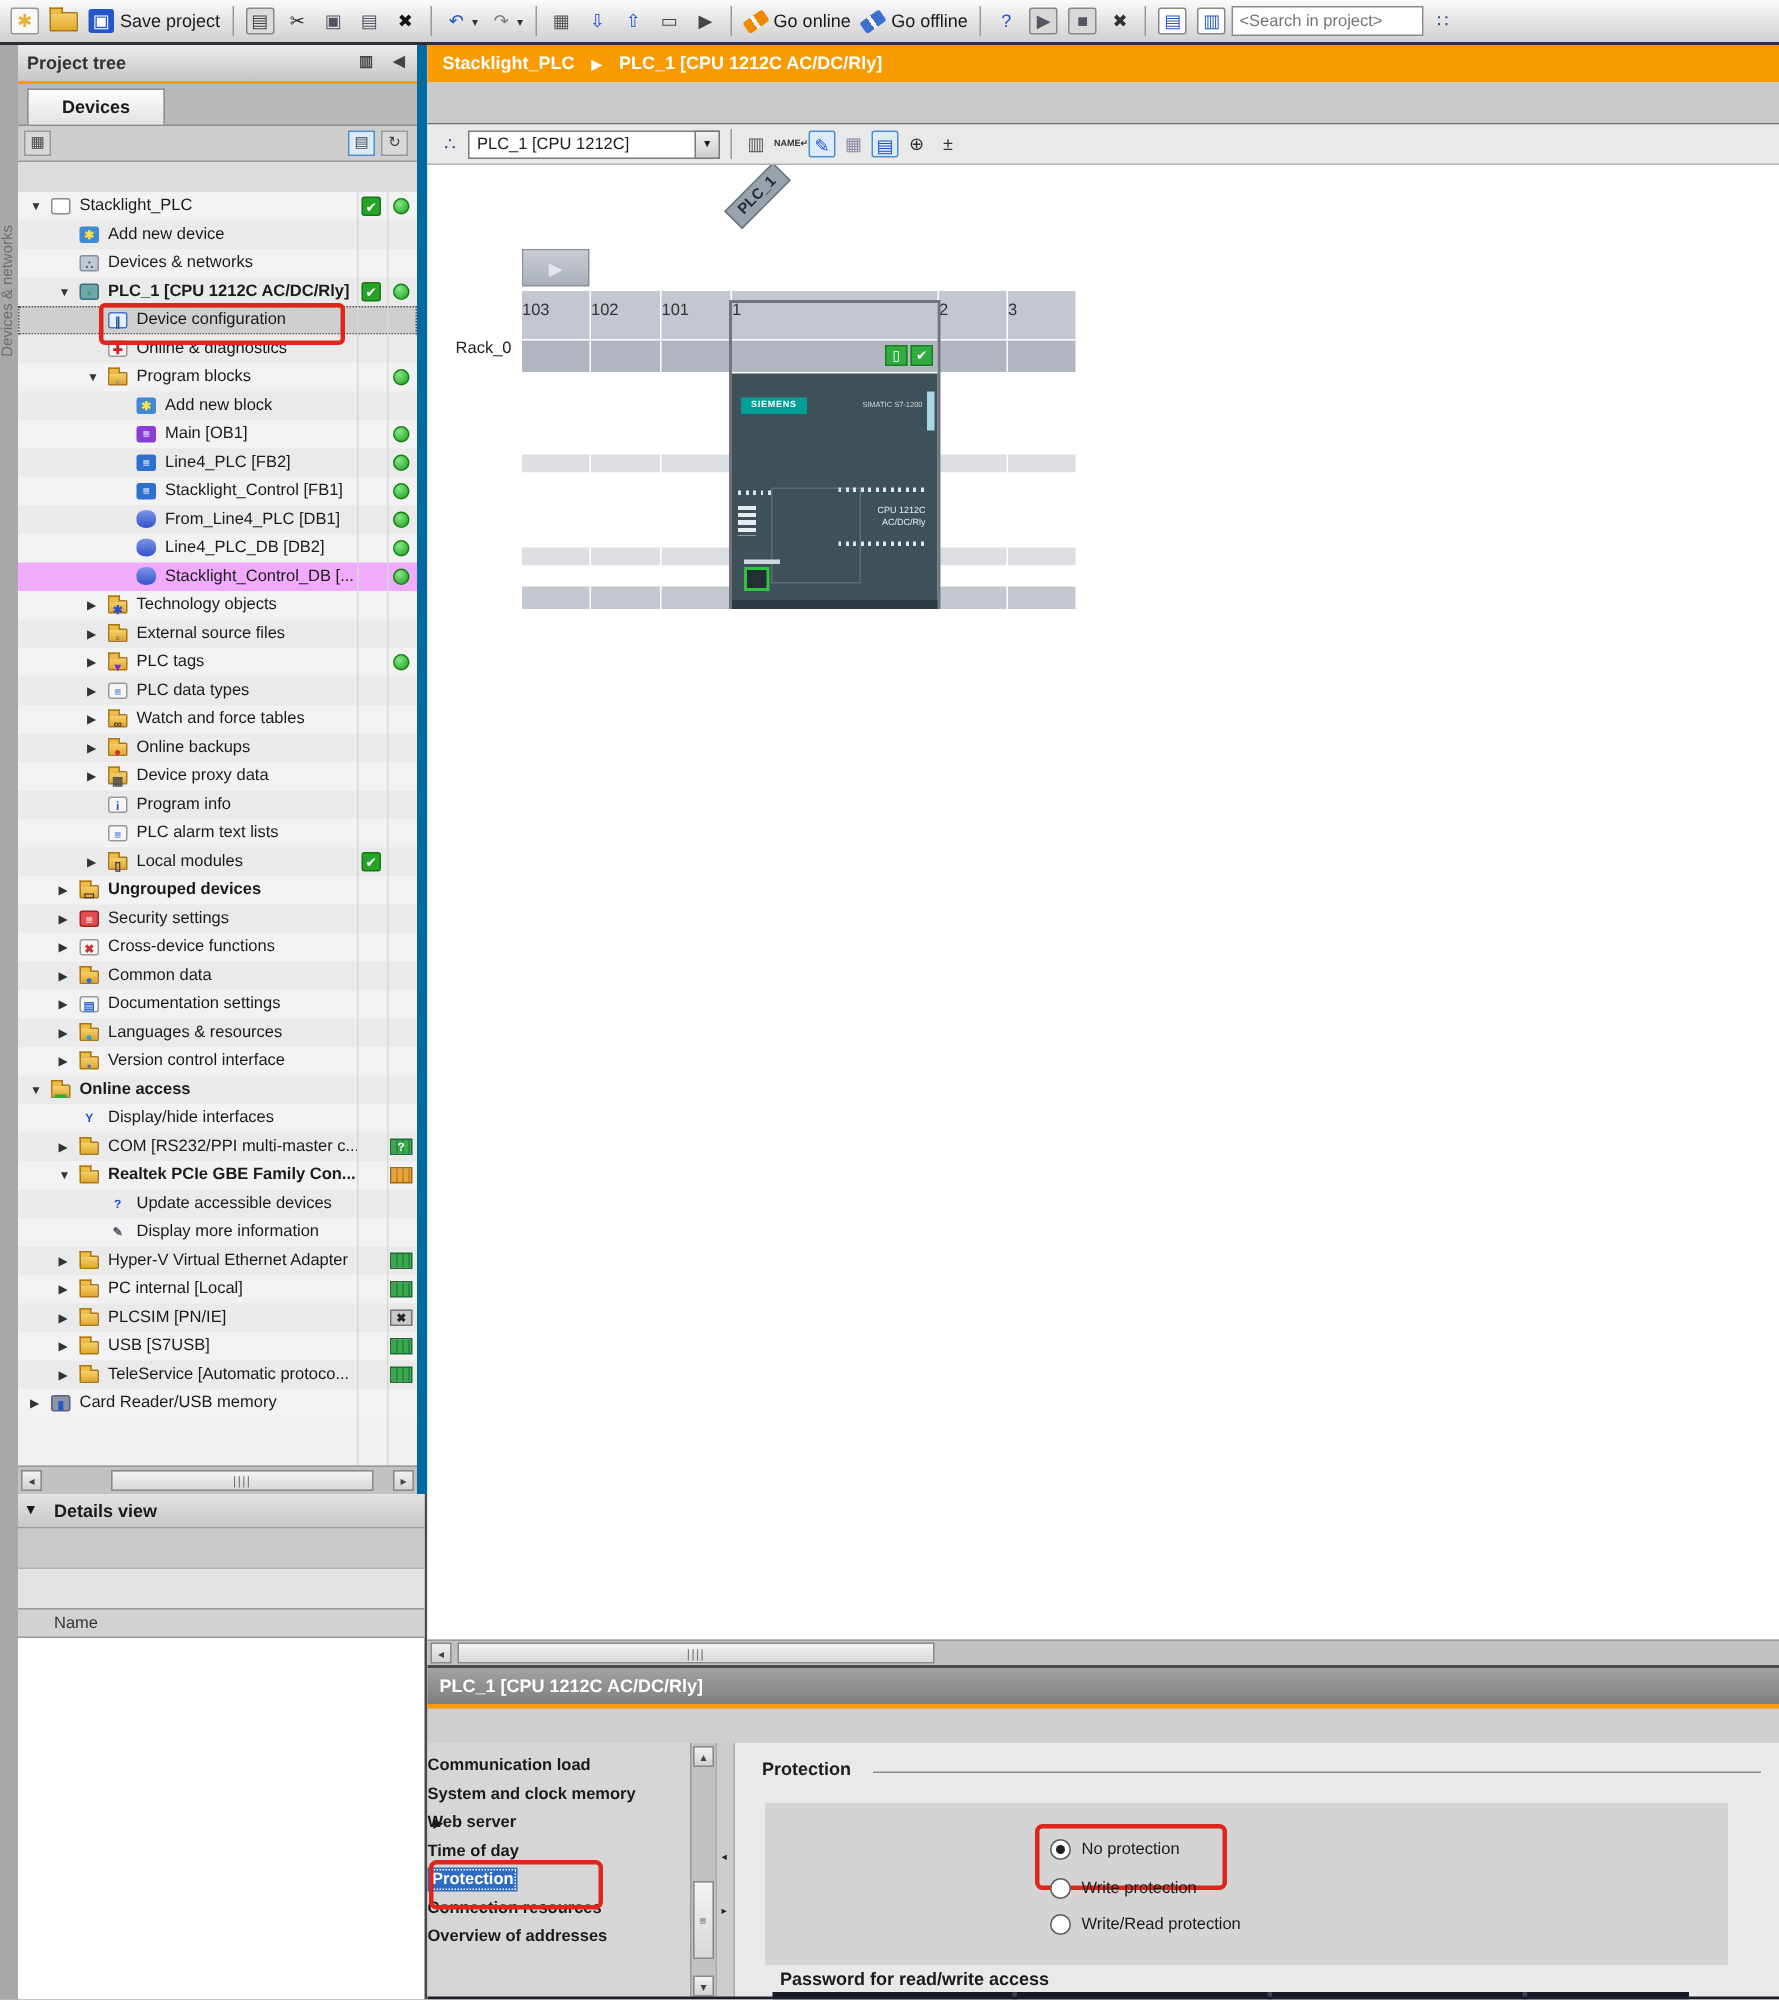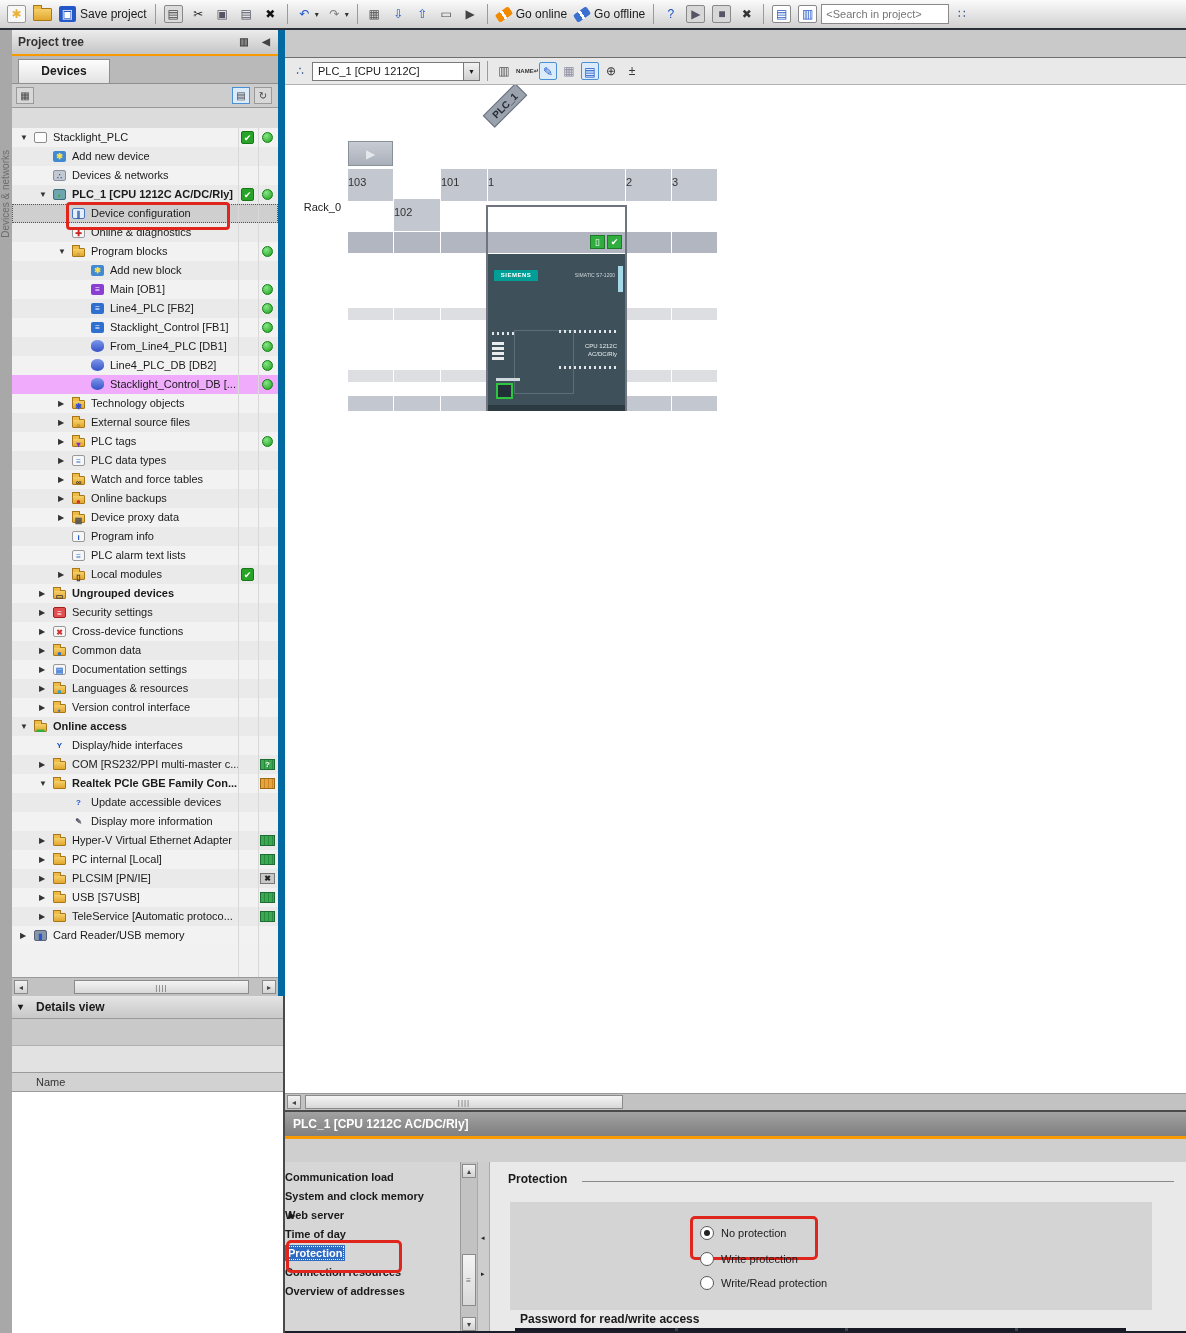--- a/index.html
+++ b/index.html
@@ -471,41 +471,46 @@
     <div class="dv-head">
       <span class="dv-chev">▾</span>
       <span>Details view</span>
     </div>
     <div class="dv-b1"></div>
     <div class="dv-b2"></div>
     <div class="dv-name">Name</div>
   </div>
 
   <div class="editor">
+    <div class="crumb">
+      <span>Stacklight_PLC</span>
+      <span class="sep">▶</span>
+      <span>PLC_1 [CPU 1212C AC/DC/Rly]</span>
+    </div>
     <div class="substrip"></div>
     <div class="devbar">
         <span class="dico" style="color: rgb(42, 74, 138);">∴</span>
         <div class="devsel"><span>PLC_1 [CPU 1212C]</span><span class="db">▼</span></div>
         <span class="tsep"></span>
         <span class="dico" style="color: rgb(85, 85, 85);">▥</span>
         <span class="nameico" style="color: rgb(51, 51, 51);">NAME↵</span>
         <span class="dico framed" style="color: rgb(26, 82, 200);">✎</span>
         <span class="dico" style="color: rgb(138, 138, 160);">▦</span>
         <span class="dico framed" style="color: rgb(26, 82, 200);">▤</span>
         <span class="dico" style="color: rgb(51, 51, 51);">⊕</span>
         <span class="dico" style="color: rgb(51, 51, 51);">±</span>
       </div>
     <div class="canvas">
       <div class="plcchip">PLC_1</div>
       <div class="playbtn">▶</div>
       <div class="racklbl">Rack_0</div>
       <div class="rtable">
         <div class="hrow">
             <div class="cell" style="width: 45px;">103</div>
-            <div class="cell" style="width: 46px; margin-top: 30px;">102</div>
+            <div class="cell" style="width: 46px;">102</div>
             <div class="cell" style="width: 46px;">101</div>
             <div class="cell" style="width: 137px;">1</div>
             <div class="cell" style="width: 45px;">2</div>
             <div class="cell" style="width: 45px;">3</div>
           </div>
         <div class="rrow">
             <div class="cell" style="width: 45px;"></div>
             <div class="cell" style="width: 46px;"></div>
             <div class="cell" style="width: 46px;"></div>
             <div class="cell" style="width: 137px;">

